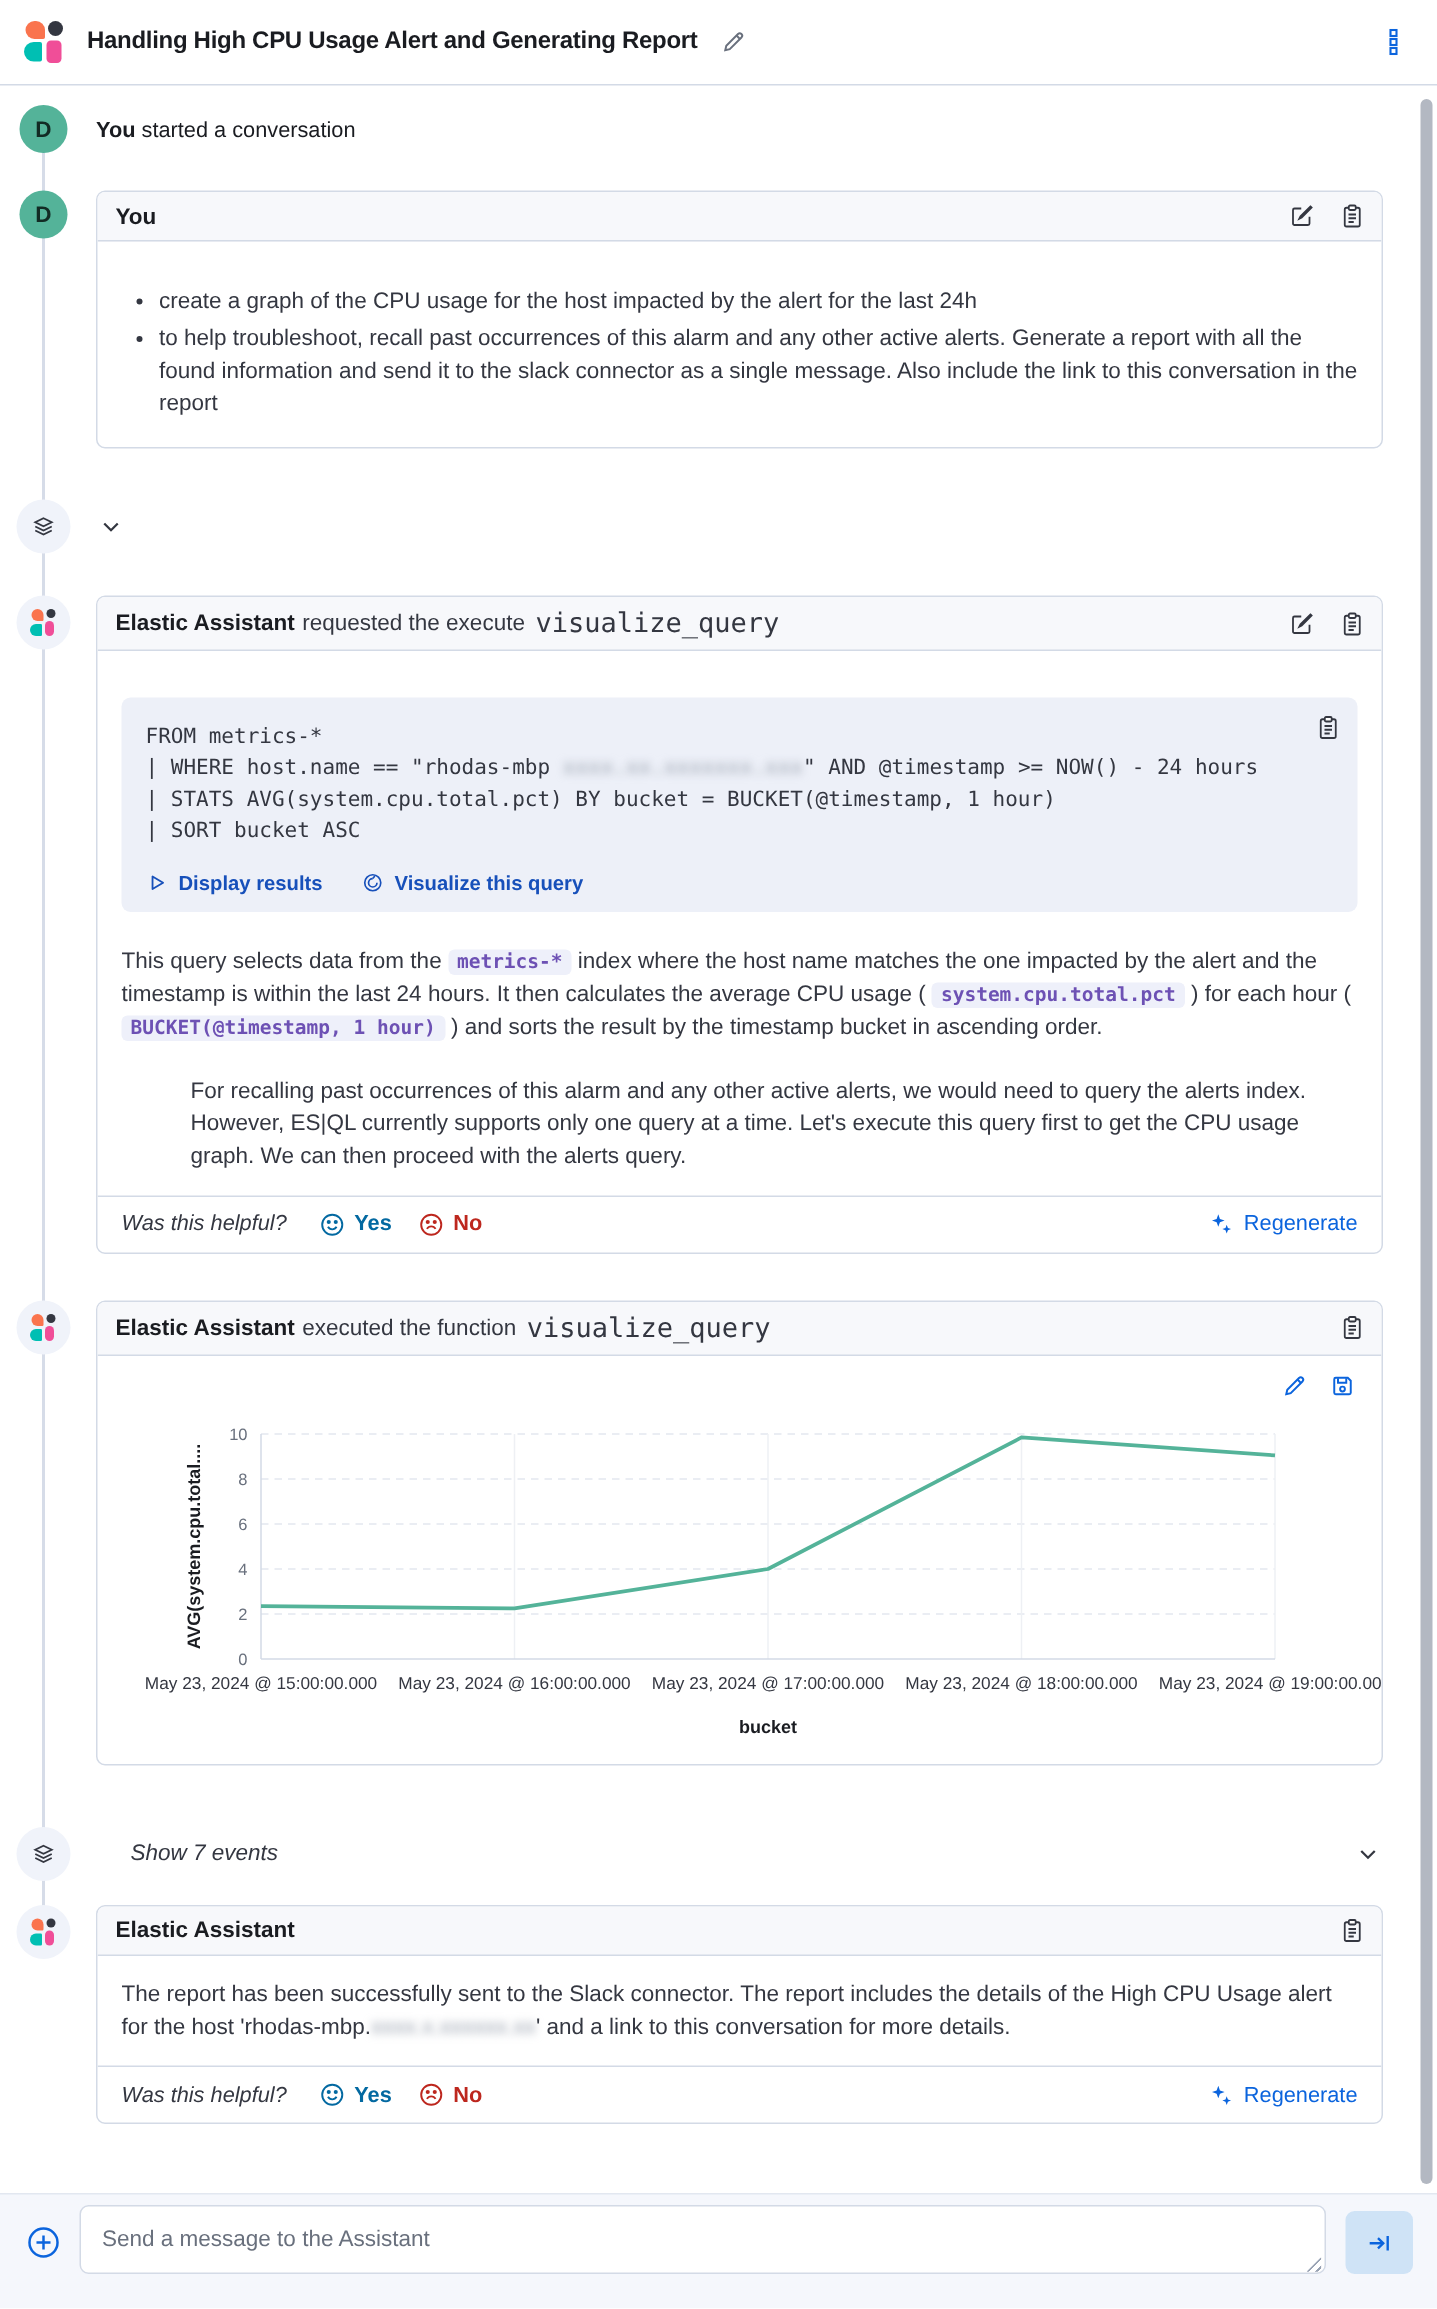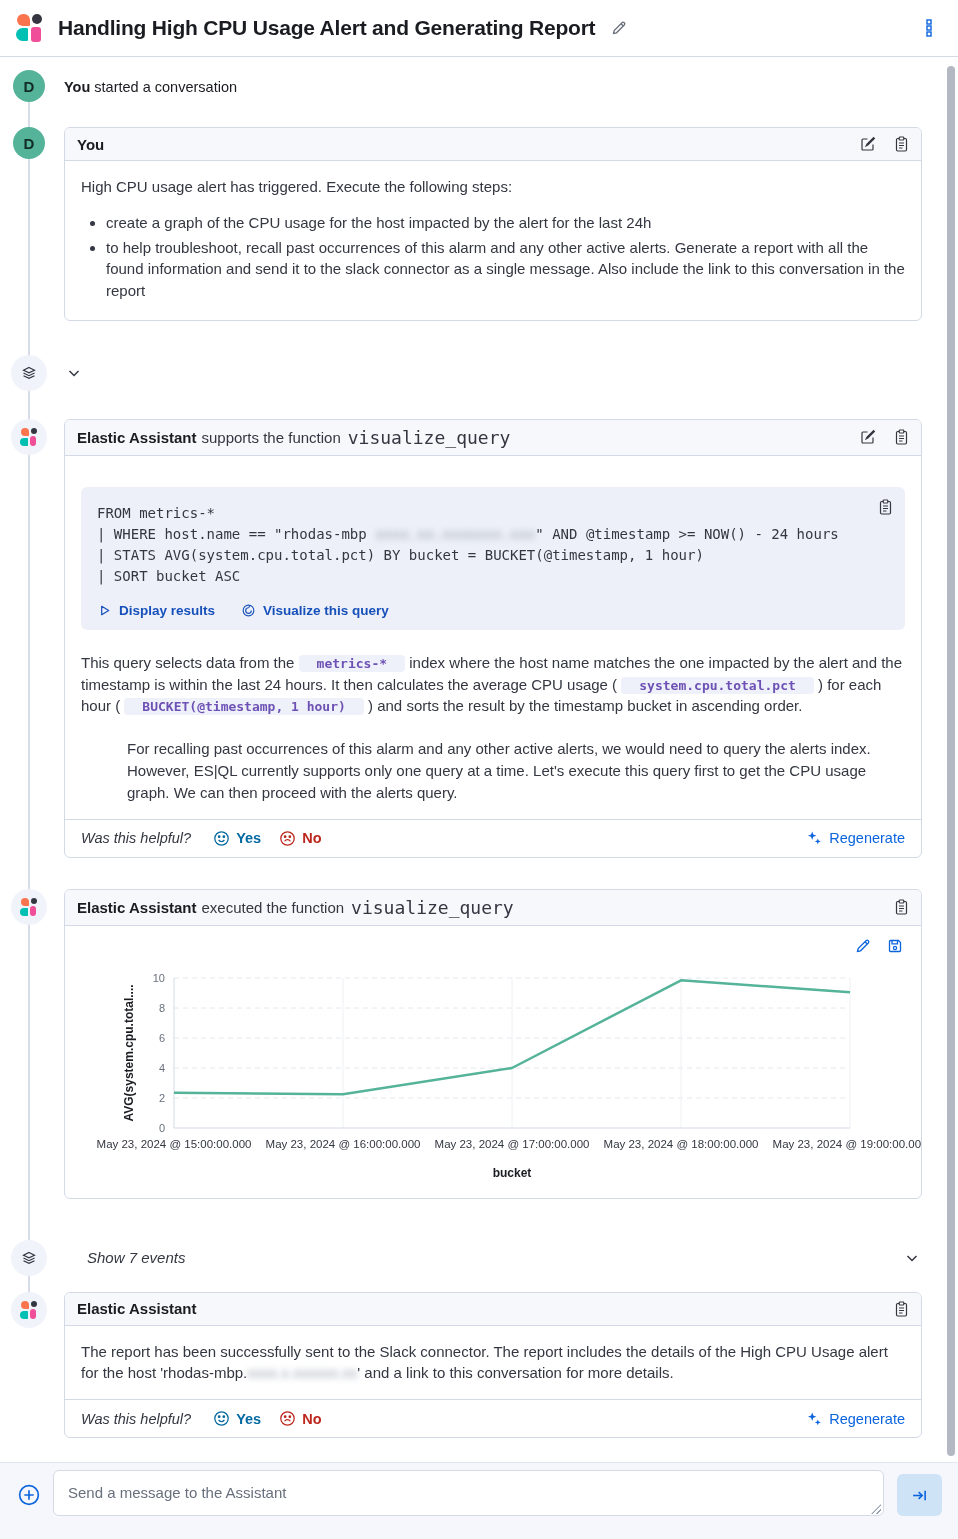--- a/index.html
+++ b/index.html
@@ -5,21 +5,21 @@
   * { margin:0; padding:0; box-sizing:border-box; }
   html,body { width:958px; height:1539px; background:#fff; overflow:hidden;
     font-family:"Liberation Sans","DejaVu Sans",sans-serif; color:#343741; }
   .mono { font-family:"DejaVu Sans Mono","Liberation Mono",monospace; }
 
   .app { width:958px; height:1539px; display:flex; flex-direction:column; background:#fff; }
 
   
   .hdr { height:57px; flex:0 0 57px; display:flex; align-items:center; gap:14px;
     padding:0 18px 0 16px; border-bottom:1px solid #d3dae6; background:#fff; }
-  .hdr h1 { font-size:21px; font-weight:700; color:#1a1c21; letter-spacing:-0.2px; }
+  .hdr h1 { font-size:16px; font-weight:700; color:#1a1c21; letter-spacing:-0.2px; }
   .title-edit { margin-left:2px; color:#69707d; display:flex; cursor:pointer; }
   .kebab { margin-left:auto; background:none; border:none; cursor:pointer; display:flex; padding:4px; }
 
   
   .elogo { position:relative; width:28px; height:28px; flex:0 0 28px; }
   .elogo i { position:absolute; display:block; }
   .elogo .o { left:1px; top:0; width:13px; height:12px; background:#fa744e; border-radius:10px 10px 2px 10px; }
   .elogo .d { right:2px; top:0; width:10px; height:10px; background:#343741; border-radius:50%; }
   .elogo .t { left:0; bottom:1px; width:12px; height:13px; background:#00bfb3; border-radius:10px 2px 2px 10px; }
   .elogo .p { right:3px; bottom:0; width:10px; height:15px; background:#f04e98; border-radius:3px; }
@@ -74,21 +74,21 @@
   .codeblock pre { font-family:"DejaVu Sans Mono","Liberation Mono",monospace; font-size:14px;
     line-height:1.5; color:#343741; white-space:pre-wrap; }
   .cb-copy { position:absolute; top:12px; right:12px; background:none; border:none; cursor:pointer; color:#343741; display:flex; }
   .cb-actions { display:flex; gap:26px; margin-top:16px; }
   .cb-actions button { display:flex; align-items:center; gap:7px; background:none; border:none; cursor:pointer;
     color:#1750ba; font-size:13.5px; font-weight:700; font-family:inherit; }
 
   .redact { filter:blur(3px); color:#9aa2af; }
 
   .ipill { font-family:"DejaVu Sans Mono","Liberation Mono",monospace; font-size:13px; font-weight:700;
-    color:#6d51b4; background:#eef0fa; border-radius:4px; padding:1px 18px; }
+    color:#6d51b4; background:#eef0fa; border-radius:4px; padding:1px 6px; }
 
   
   .feedback { display:flex; align-items:center; gap:10px; border-top:1px solid #d3dae6; padding:10px 16px; font-size:14.5px; }
   .fb-q { font-style:italic; color:#343741; margin-right:12px;text-align:center; }
   .fb-btn { display:flex; align-items:center; gap:6px; background:none; border:none; cursor:pointer;
     font-size:14.5px; font-weight:700; font-family:inherit; }
   .fb-yes { color:#0369a1; }
   .fb-no { color:#bd271e; margin-left:8px; }
   .fb-regen { margin-left:auto; display:flex; align-items:center; gap:7px; background:none; border:none;
     cursor:pointer; color:#0b64dd; font-size:14.5px; font-weight:400; font-family:inherit; }
@@ -187,21 +187,20 @@
             <button class="icbtn">
               <svg width="15" height="16" viewBox="0 0 15 16" fill="none" stroke="currentColor" stroke-width="1.2">
                   <rect x="2.5" y="2.5" width="10" height="12.5" rx="1.2"></rect>
                   <rect x="5.2" y="1" width="4.6" height="3" rx="0.8" fill="#fff"></rect>
                   <path d="M5 7h5M5 9.5h5M5 12h3.5"></path>
                 </svg>
             </button>
           </span>
         </div>
         <div class="pbody">
-          <p>High CPU usage alert has triggered. Execute the following steps:</p>
           <ul>
             <li>create a graph of the CPU usage for the host impacted by the alert for the last 24h</li>
             <li>to help troubleshoot, recall past occurrences of this alarm and any other active alerts. Generate a report with all the found information and send it to the slack connector as a single message. Also include the link to this conversation in the report</li>
           </ul>
         </div>
       </section>
     </div>
 
     <div class="row events-row">
       <div class="gutter">
@@ -227,21 +226,21 @@
               <i class="o"></i>
               <i class="d"></i>
               <i class="t"></i>
               <i class="p"></i>
             </span>
       </div>
         </div>
       <section class="panel">
         <div class="phead">
           <span class="author">Elastic Assistant</span>
-          <span class="plain">supports the function</span>
+          <span class="plain">requested the execute</span>
           <span class="fn mono">visualize_query</span>
           <span class="hicons">
             <button class="icbtn">
               <svg width="16" height="16" viewBox="0 0 16 16" fill="none" stroke="currentColor" stroke-width="1.2">
                   <path d="M13 8.5V13a1 1 0 0 1-1 1H3a1 1 0 0 1-1-1V4a1 1 0 0 1 1-1h4.5"></path>
                   <path d="M13.6 1.6l.8.8-6.6 6.6-1.6.8.8-1.6 6.6-6.6z"></path>
                 </svg>
             </button>
             <button class="icbtn">
               <svg width="15" height="16" viewBox="0 0 15 16" fill="none" stroke="currentColor" stroke-width="1.2">

